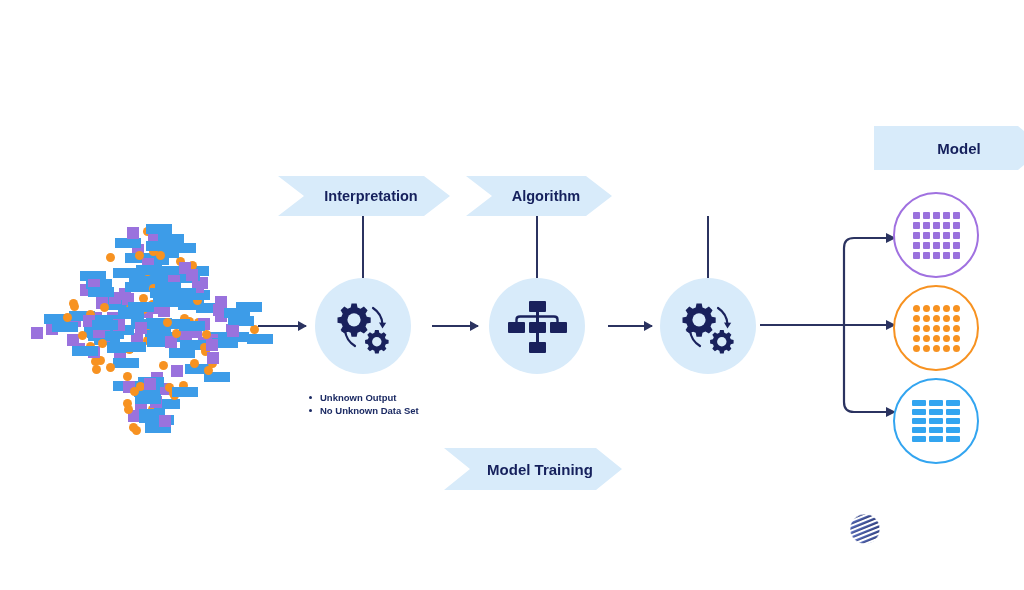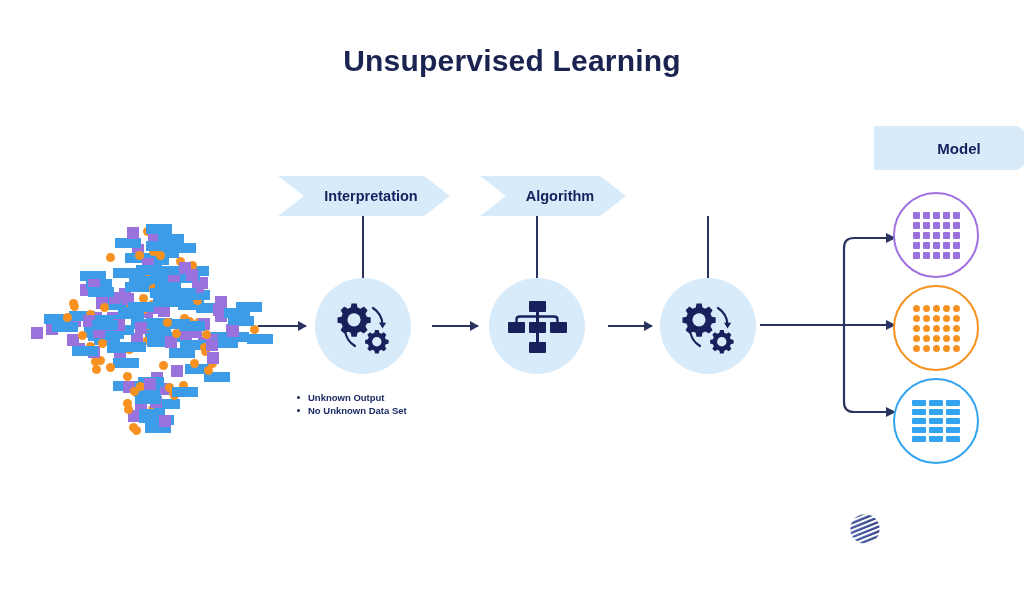--- a/index.html
+++ b/index.html
@@ -28,21 +28,21 @@
     clip-path: polygon(0 0, calc(100% - 26px) 0, 100% 50%, calc(100% - 26px) 100%, 0 100%, 26px 50%);
     padding-left: 14px;
   }
   .chevron.no-left-notch {
     clip-path: polygon(0 0, calc(100% - 26px) 0, 100% 50%, calc(100% - 26px) 100%, 0 100%);
     padding-left: 0;
   }
 
   #banner-input     { left: 44px;  top: 126px; width: 200px; height: 44px; font-size: 15px; }
   #banner-interp    { left: 278px; top: 176px; width: 172px; height: 40px; font-size: 14.5px; }
-  #banner-algo      { left: 480px; top: 176px; width: 146px; height: 40px; font-size: 14.5px; }
+  #banner-algo      { left: 466px; top: 176px; width: 146px; height: 40px; font-size: 14.5px; }
   #banner-proc      { left: 634px; top: 176px; width: 156px; height: 40px; font-size: 14.5px; }
   #banner-model     { left: 444px; top: 448px; width: 178px; height: 42px; font-size: 15px; }
   #banner-output    { left: 874px; top: 126px; width: 170px; height: 44px; font-size: 15px; }
 
   
   .stage-circle {
     position: absolute; width: 96px; height: 96px; border-radius: 50%;
     background: #d8ebfa;
     display: flex; align-items: center; justify-content: center;
   }
@@ -70,21 +70,21 @@
   #arrow-3 { left: 608px; top: 325px; width: 44px; }
 
   
   #cluster { position: absolute; left: 20px; top: 215px; width: 250px; height: 220px; }
   #cluster .m { position: absolute; }
   #cluster .m.c { border-radius: 50%; background: #f79221; }
   #cluster .m.b { background: #3d9ce8; }
   #cluster .m.p { background: #9a72dd; }
 
   
-  #bullets { position: absolute; left: 296px; top: 391px; }
+  #bullets { position: absolute; left: 308px; top: 391px; }
   #bullets li {
     list-style: none; position: relative; padding-left: 12px;
     color: #1b2a63; font-size: 9.5px; font-weight: 700; line-height: 13px;
     white-space: nowrap;
   }
   #bullets li::before {
     content: ""; position: absolute; left: 1px; top: 5px;
     width: 3px; height: 3px; border-radius: 50%; background: #1b2a63;
   }
 
@@ -112,21 +112,20 @@
   #logo .word {
     font-size: 27px; font-weight: 400; letter-spacing: 1px;
     color: #1f2a63;
   }
 </style>
 </head>
 <body>
 
 <div id="stage">
 
-  <div class="title">Unsupervised Learning</div>
 
   <div id="cluster">
       <span class="m b" style="width: 26px; height: 10px; left: 73.7px; top: 119.8px;"></span>
       <span class="m p" style="width: 12px; height: 12px; left: 108.4px; top: 195.4px;"></span>
       <span class="m b" style="width: 26px; height: 10px; left: 163.4px; top: 50.9px;"></span>
       <span class="m c" style="width: 9px; height: 9px; left: 71.6px; top: 150px;"></span>
       <span class="m p" style="width: 12px; height: 12px; left: 70.4px; top: 97.2px;"></span>
       <span class="m p" style="width: 12px; height: 12px; left: 130.8px; top: 156.9px;"></span>
       <span class="m c" style="width: 9px; height: 9px; left: 122.5px; top: 121.1px;"></span>
       <span class="m c" style="width: 9px; height: 9px; left: 229.5px; top: 110.2px;"></span>
@@ -313,20 +312,23 @@
       <span class="m b" style="width: 26px; height: 10px; left: 51.9px; top: 130.5px;"></span>
       <span class="m b" style="width: 26px; height: 10px; left: 97.7px; top: 93.9px;"></span>
     </div>
 
   <div class="chevron" id="banner-interp">
     <span>Interpretation</span>
   </div>
   <div class="chevron" id="banner-algo">
     <span>Algorithm</span>
   </div>
+  <div class="chevron" id="banner-model">
+    <span>Model Training</span>
+  </div>
   <div class="chevron no-left-notch" id="banner-output">
     <span>Model</span>
   </div>
 
   <div class="stem" id="stem-interp"></div>
   <div class="stem" id="stem-algo"></div>
   <div class="stem" id="stem-proc"></div>
 
   <div class="arrow" id="arrow-1"></div>
   <div class="arrow" id="arrow-2"></div>

